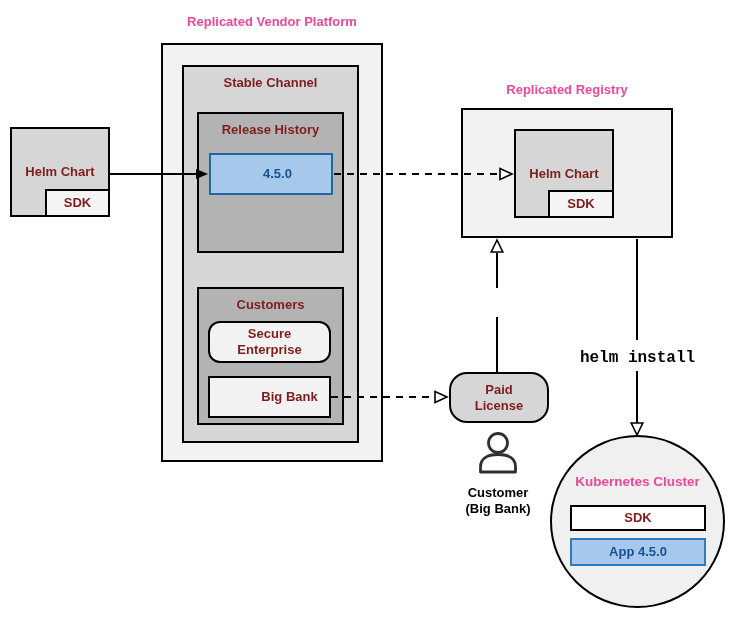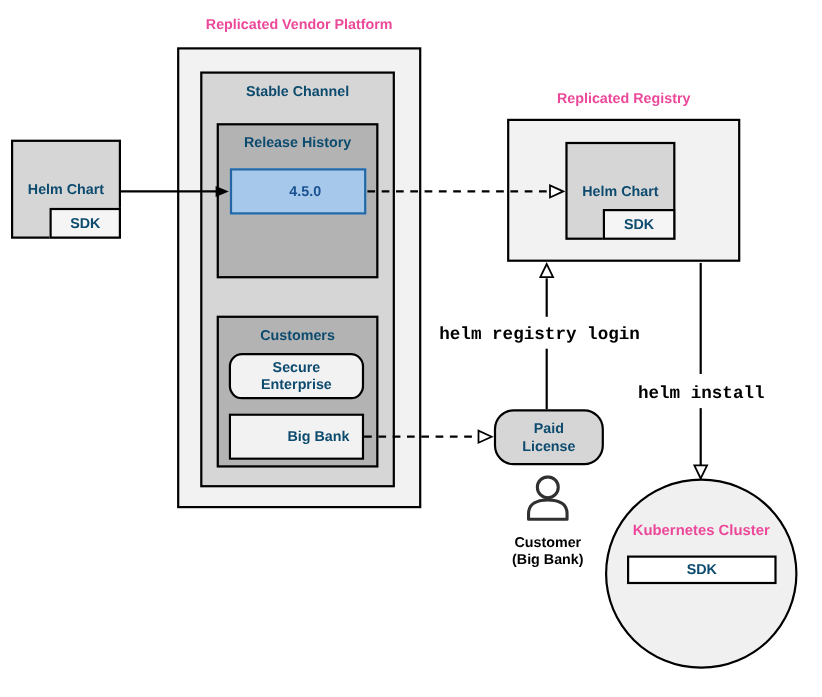--- a/index.html
+++ b/index.html
@@ -13,21 +13,21 @@
     position:relative; width:747px; height:634px; background:#fff;
     font-family:"Liberation Sans","DejaVu Sans",sans-serif; overflow:hidden;
   }
   .box{position:absolute; box-sizing:border-box; border:2px solid var(--line);
        display:flex; align-items:center; justify-content:center; text-align:center;}
   .fill-light{background:var(--box-light);}
   .fill-medium{background:var(--box-medium);}
   .fill-dark{background:var(--box-dark);}
   .fill-subtle{background:var(--box-subtle);}
   .fill-white{background:var(--white);}
-  .lbl{font-weight:bold; font-size:13px; color:#0c4a6e; line-height:16px;}
+  .lbl{font-weight:bold; font-size:13px; color:#7f1d1d; line-height:16px;}
   .top-label{align-items:flex-start;}
   .top-label .lbl{margin-top:8px;}
   .blue-box{background:var(--blue-fill); border:2.5px solid var(--blue-border);}
   .blue-box .lbl{color:var(--blue-text);}
   .title{position:absolute; font-weight:bold; font-size:13px; text-align:center; color:#ec4899;}
   .cmd{position:absolute; font-family:"Liberation Mono","DejaVu Sans Mono",monospace;
        font-weight:bold; font-size:16px; text-align:center; color:#000; white-space:nowrap;}
   .circle{position:absolute; box-sizing:border-box; border:2px solid var(--line);
           border-radius:50%; background:var(--circle-fill);}
   .caption{position:absolute; font-weight:bold; font-size:13px; text-align:center;
@@ -72,40 +72,42 @@
 
   <div class="title" style="left:461px; top:82px; width:212px;">Replicated Registry</div>
   <div class="box fill-light" style="left:461px; top:108px; width:212px; height:130px;"></div>
   <div class="box fill-medium" style="left:514px; top:129px; width:100px; height:89px;">
     <span class="lbl">Helm Chart</span>
   </div>
   <div class="box fill-subtle" style="left:548px; top:190px; width:66px; height:28px;">
     <span class="lbl">SDK</span>
   </div>
 
-  <div class="cmd" style="left:397px; top:295px; width:187px;">helm registry login</div>
   <div class="cmd" style="left:544px; top:349px; width:187px;">helm install</div>
 
   <div class="box fill-medium" style="left:449px; top:372px; width:100px; height:51px;border-radius:18px;">
     <span class="lbl" style="width:58px;">Paid License</span>
   </div>
 
   <svg style="position:absolute; left:477px; top:432px;" width="42" height="44" viewBox="0 0 42 44">
     <circle cx="21" cy="11" r="9.5" fill="#ffffff" stroke="#303030" stroke-width="2.8"></circle>
     <path d="M 3.5 40 L 3.5 35 C 3.5 26 11 22.5 21 22.5 C 31 22.5 38.5 26 38.5 35 L 38.5 40 Z" fill="#ffffff" stroke="#303030" stroke-width="2.8" stroke-linejoin="round"></path>
   </svg>
   <div class="caption" style="left:446px; top:485px; width:104px;">
     <span style="display:block;">Customer</span>
     <span style="display:block;">(Big Bank)</span>
   </div>
 
   <div class="circle" style="left:550px; top:435px; width:175px; height:173px;"></div>
   <div class="title" style="left:550px; top:474px; width:175px; font-size:13.5px;">Kubernetes Cluster</div>
   <div class="box fill-white" style="left:570px; top:505px; width:136px; height:26px;">
     <span class="lbl">SDK</span>
+  </div>
+  <div class="box blue-box" style="left:570px; top:538px; width:136px; height:28px; border-color:var(--blue-border-bright);">
+    <span class="lbl">App 4.5.0</span>
   </div>
 
   <svg id="overlay">
 
     <g>
       <line x1="110" y1="174" x2="199" y2="174" stroke="#000" stroke-width="2"></line>
       <path d="M 208 174 L 196 169 L 196 179 Z" fill="#000"></path>
     </g>
 
     <g>

